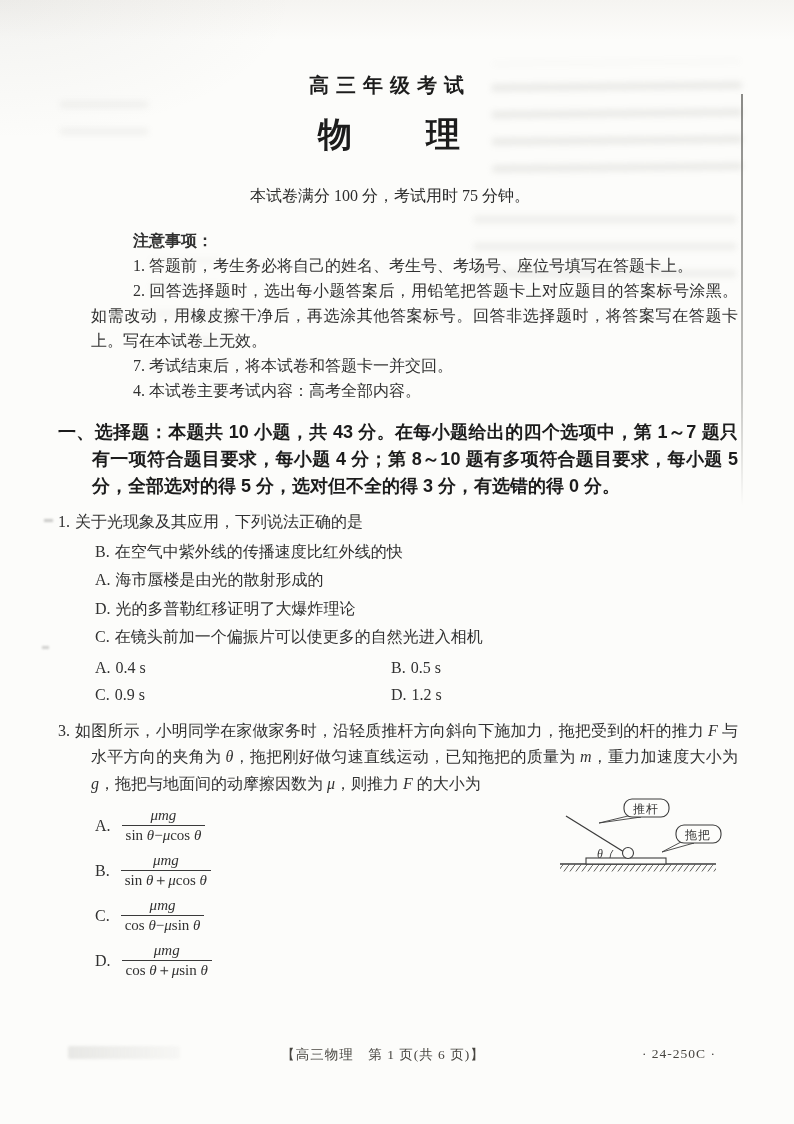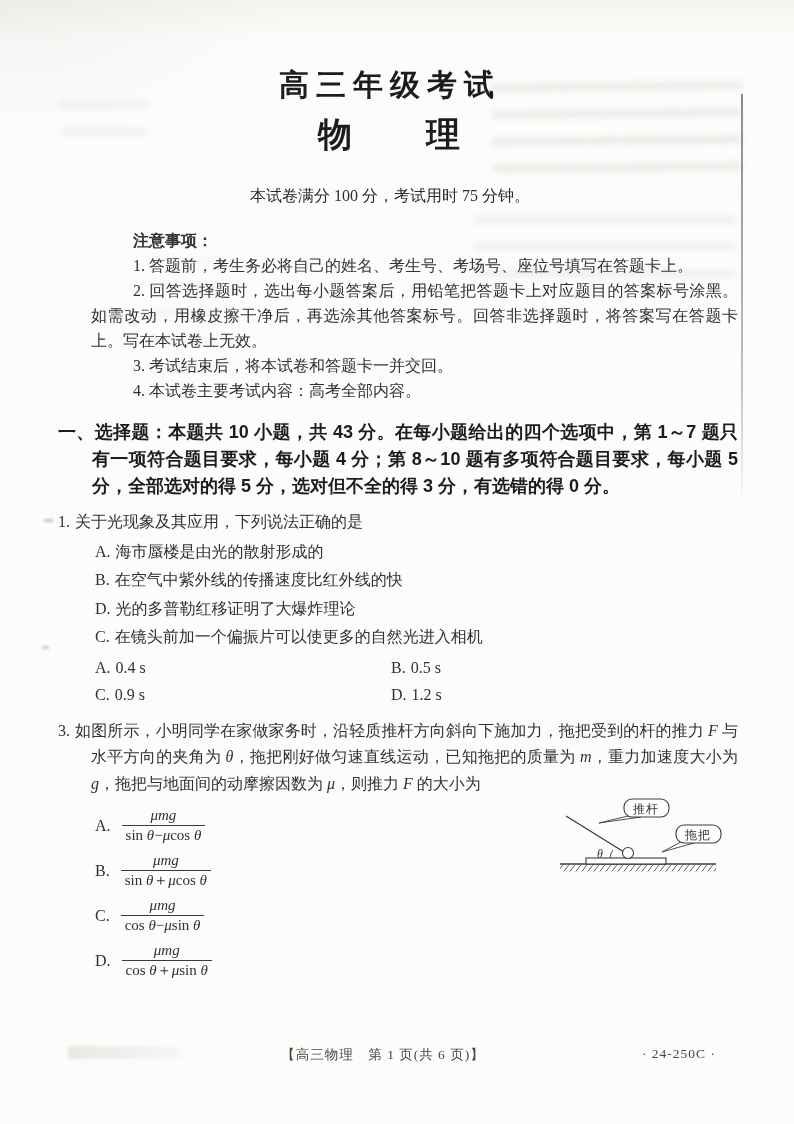--- a/index.html
+++ b/index.html
@@ -11,21 +11,21 @@
   .page{
     position:relative;width:794px;height:1124px;overflow:hidden;
     background:
       radial-gradient(420px 200px at 0% 0%, rgba(120,120,115,0.07), rgba(0,0,0,0) 70%),
       linear-gradient(180deg,#f5f4f1 0px,#fcfcfa 40px,#fcfcfa 100%);
     color:#303030;
   }
   .content{position:absolute;left:58px;top:0;width:680px;}
   .hei{font-family:"Liberation Sans","DejaVu Sans",sans-serif;font-weight:700;color:#1c1c1c;}
   .head-center{text-align:center;padding-right:16px;}
-  .title{margin:66px 0 0;font-size:30px;line-height:38px;letter-spacing:7px;}
+  .title{margin:66px 0 0;font-size:20px;line-height:38px;letter-spacing:7px;}
   .subject{margin:8px 0 0;font-size:34px;line-height:44px;letter-spacing:2px;white-space:pre;}
   .exam-info{margin:28px 0 0;font-size:16px;line-height:24px;color:#2c2c2c;}
 
   .notice{margin:20px 0 0 33px;width:647px;}
   .notice-heading{font-size:17px;line-height:25px;margin:0;}
   .notice p{margin:0;font-size:16px;line-height:25px;text-indent:42px;text-align:justify;color:#313131;}
 
   .section-head{margin:16px 0 0;font-size:18px;line-height:27px;
     padding-left:34px;text-indent:-34px;text-align:justify;}
 
@@ -90,31 +90,31 @@
   <div class="content">
 
     <h1 class="title hei head-center">高三年级考试</h1>
     <h2 class="subject hei head-center">物　　理</h2>
     <p class="exam-info head-center">本试卷满分 100 分，考试用时 75 分钟。</p>
 
     <div class="notice">
       <p class="notice-heading hei">注意事项：</p>
       <p>1. 答题前，考生务必将自己的姓名、考生号、考场号、座位号填写在答题卡上。</p>
       <p>2. 回答选择题时，选出每小题答案后，用铅笔把答题卡上对应题目的答案标号涂黑。如需改动，用橡皮擦干净后，再选涂其他答案标号。回答非选择题时，将答案写在答题卡上。写在本试卷上无效。</p>
-      <p>3. 考试结束后，将本试卷和答题卡一并交回。</p>
+      <p>7. 考试结束后，将本试卷和答题卡一并交回。</p>
       <p>4. 本试卷主要考试内容：高考全部内容。</p>
     </div>
 
     <p class="section-head hei">一、选择题：本题共 10 小题，共 43 分。在每小题给出的四个选项中，第 1～7 题只有一项符合题目要求，每小题 4 分；第 8～10 题有多项符合题目要求，每小题 5 分，全部选对的得 5 分，选对但不全的得 3 分，有选错的得 0 分。</p>
 
     <div class="q">
       <p class="q-stem"><span class="q-num">1.</span><span>关于光现象及其应用，下列说法正确的是</span></p>
       <div class="opt-list">
+        <p class="opt-line"><span class="opt-label">B.</span><span>在空气中紫外线的传播速度比红外线的快</span></p>
         <p class="opt-line"><span class="opt-label">A.</span><span>海市蜃楼是由光的散射形成的</span></p>
-        <p class="opt-line"><span class="opt-label">B.</span><span>在空气中紫外线的传播速度比红外线的快</span></p>
         <p class="opt-line"><span class="opt-label">D.</span><span>光的多普勒红移证明了大爆炸理论</span></p>
         <p class="opt-line"><span class="opt-label">C.</span><span>在镜头前加一个偏振片可以使更多的自然光进入相机</span></p>
       </div>
     </div>
 
     <div class="q">
       <div class="opt-grid">
         <p class="opt-line"><span class="opt-label">A.</span><span>0.4 s</span></p>
         <p class="opt-line"><span class="opt-label">B.</span><span>0.5 s</span></p>
         <p class="opt-line"><span class="opt-label">C.</span><span>0.9 s</span></p>

